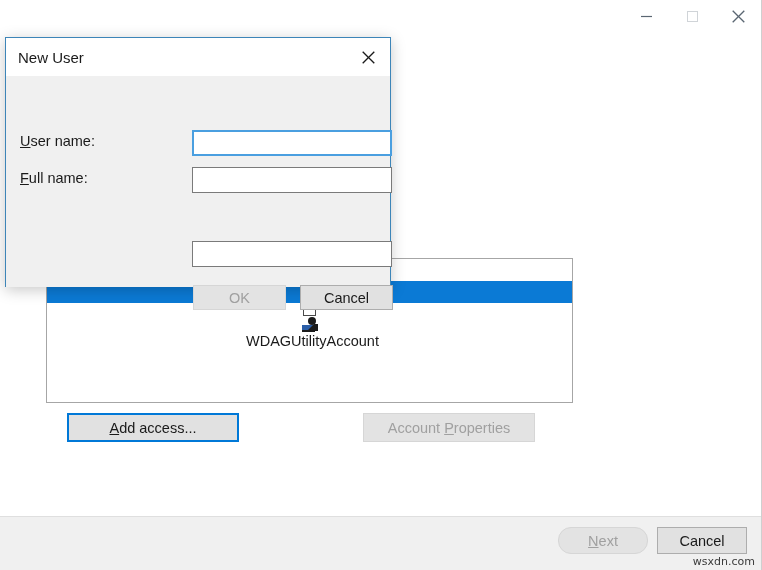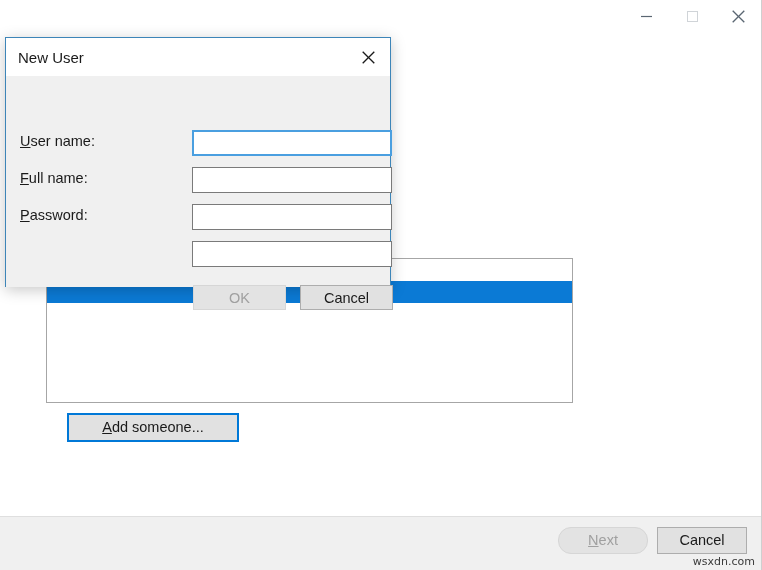--- a/index.html
+++ b/index.html
@@ -112,21 +112,21 @@
   
   .flatbtn {
     position: absolute;
     background: #e1e1e1;
     border: 1px solid #adadad;
     box-sizing: border-box;
     font-family: "Liberation Sans", sans-serif;
     font-size: 14.5px;
     color: #1a1a1a;
     display: flex;
-    align-items: flex-start;
+    align-items: center;
     justify-content: center;
     padding: 4px;
     cursor: default;
   }
   .flatbtn.focused {
     border: 2px solid #0078d7;
   }
   .flatbtn.disabled {
     color: #a0a0a0;
     background: #e3e3e3;
@@ -318,27 +318,42 @@
         <svg width="18" height="17" viewBox="0 0 18 17" aria-hidden="true">
           <rect x="1" y="9" width="11" height="6" fill="#2b5ea8"></rect>
           <rect x="1" y="14" width="13" height="2" fill="#1a1a1a"></rect>
           <circle cx="11" cy="5" r="4" fill="#1a1a1a"></circle>
           <path d="M6 15 L17 15 L17 8 L13 8 Z" fill="#1a1a1a"></path>
         </svg>
       </span>
       <span class="row-label">NODDY</span>
     </div>
 
+    <div class="user-row">
+      <span class="row-check"></span>
+      <span class="row-icon">
+        <svg width="18" height="17" viewBox="0 0 18 17" aria-hidden="true">
+          <rect x="1" y="9" width="11" height="6" fill="#2b5ea8"></rect>
+          <rect x="1" y="14" width="13" height="2" fill="#1a1a1a"></rect>
+          <circle cx="11" cy="5" r="4" fill="#1a1a1a"></circle>
+          <path d="M6 15 L17 15 L17 8 L13 8 Z" fill="#1a1a1a"></path>
+        </svg>
+      </span>
+      <span class="row-label">WDAGUtilityAccount</span>
+    </div>
 
   </div>
 
   <button id="add-someone-button" class="flatbtn focused">
-    <span><span class="u">A</span><span>dd someone...</span></span>
+    <span><span class="u">A</span><span>dd access...</span></span>
   </button>
 
+  <button id="account-properties-button" class="flatbtn disabled">
+    <span><span>Account </span><span class="u">P</span><span>roperties</span></span>
+  </button>
 
   <div id="bottom-bar"></div>
 
   <button id="next-button" class="flatbtn disabled">
     <span><span class="u">N</span><span>ext</span></span>
   </button>
 
   <button id="cancel-main-button" class="flatbtn">
     <span>Cancel</span>
   </button>
@@ -363,24 +378,20 @@
     <div class="field-row" style="top:54px;">
       <label class="field-label"><span class="u">U</span><span>ser name:</span></label>
       <input class="field-input focused" type="text" value="" style="">
     </div>
 
     <div class="field-row" style="top:91px;">
       <label class="field-label"><span class="u">F</span><span>ull name:</span></label>
       <input class="field-input" type="text" value="" style="">
     </div>
 
-    <div class="field-row" style="top:128px;">
-      <label class="field-label"><span class="u">P</span><span>assword:</span></label>
-      <input class="field-input" type="password" value="" style="">
-    </div>
 
     <div class="field-row" style="top:165px;">
       <input class="field-input" type="password" value="" style="">
     </div>
 
     <button id="dialog-ok-button" class="flatbtn disabled">
       <span>OK</span>
     </button>
 
     <button id="dialog-cancel-button" class="flatbtn">

